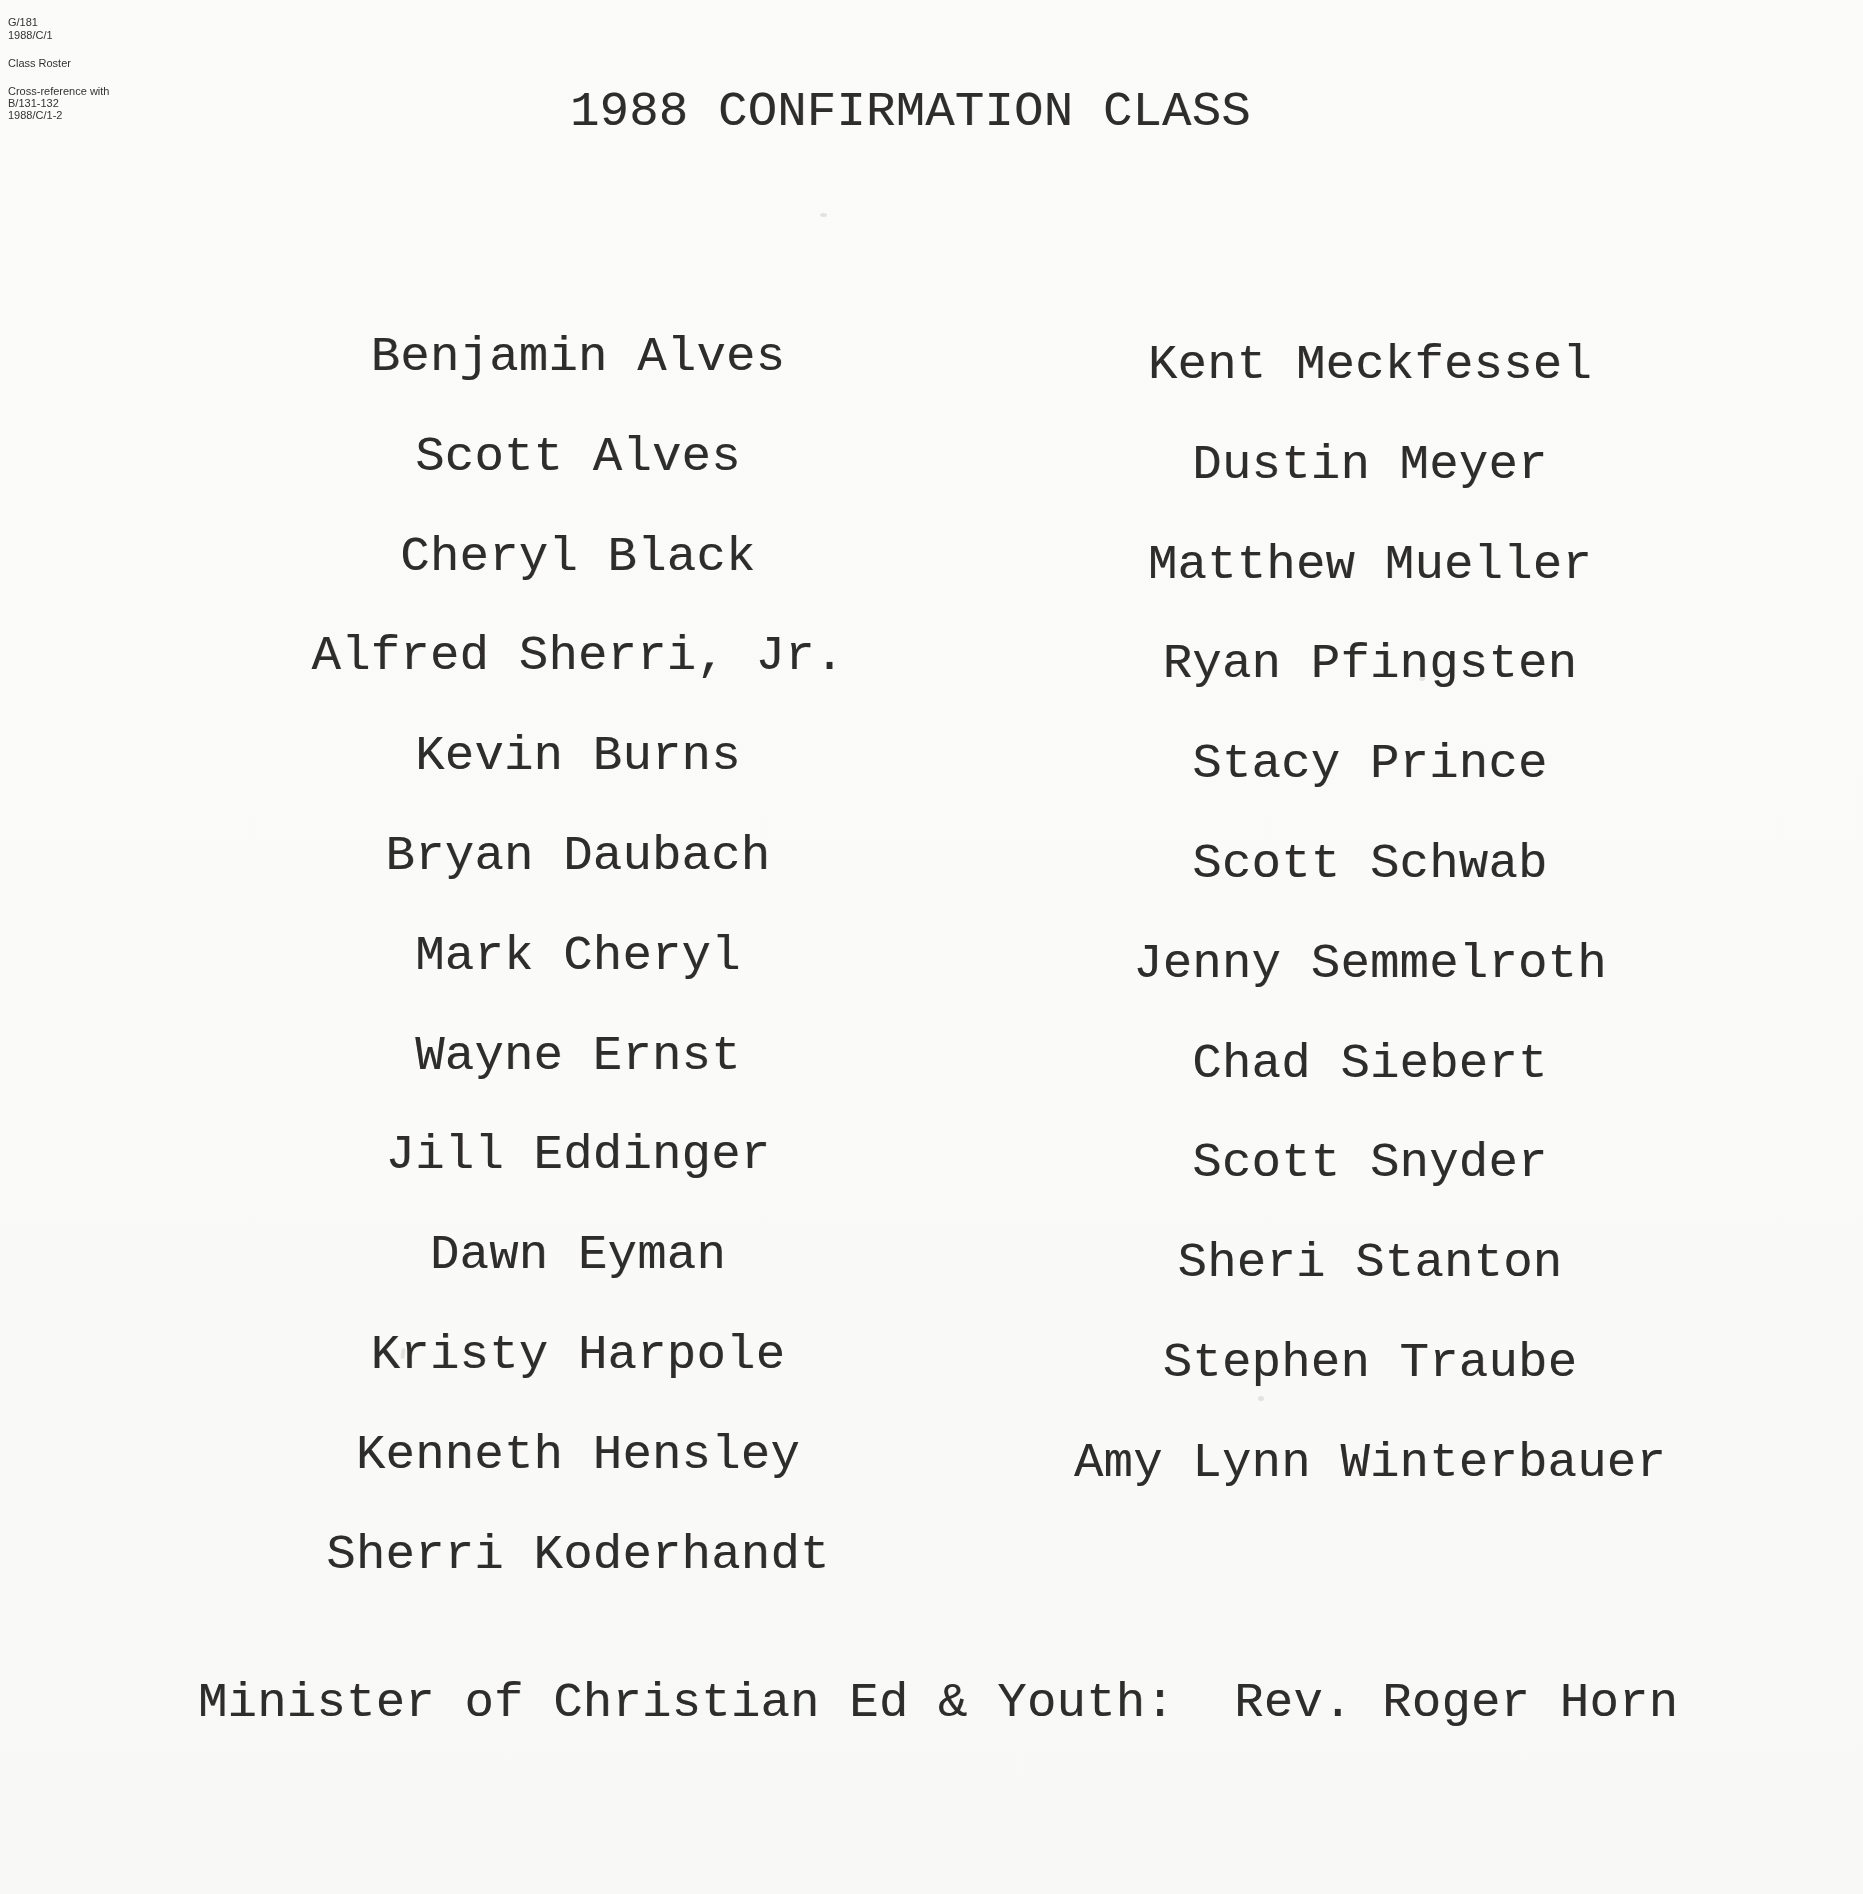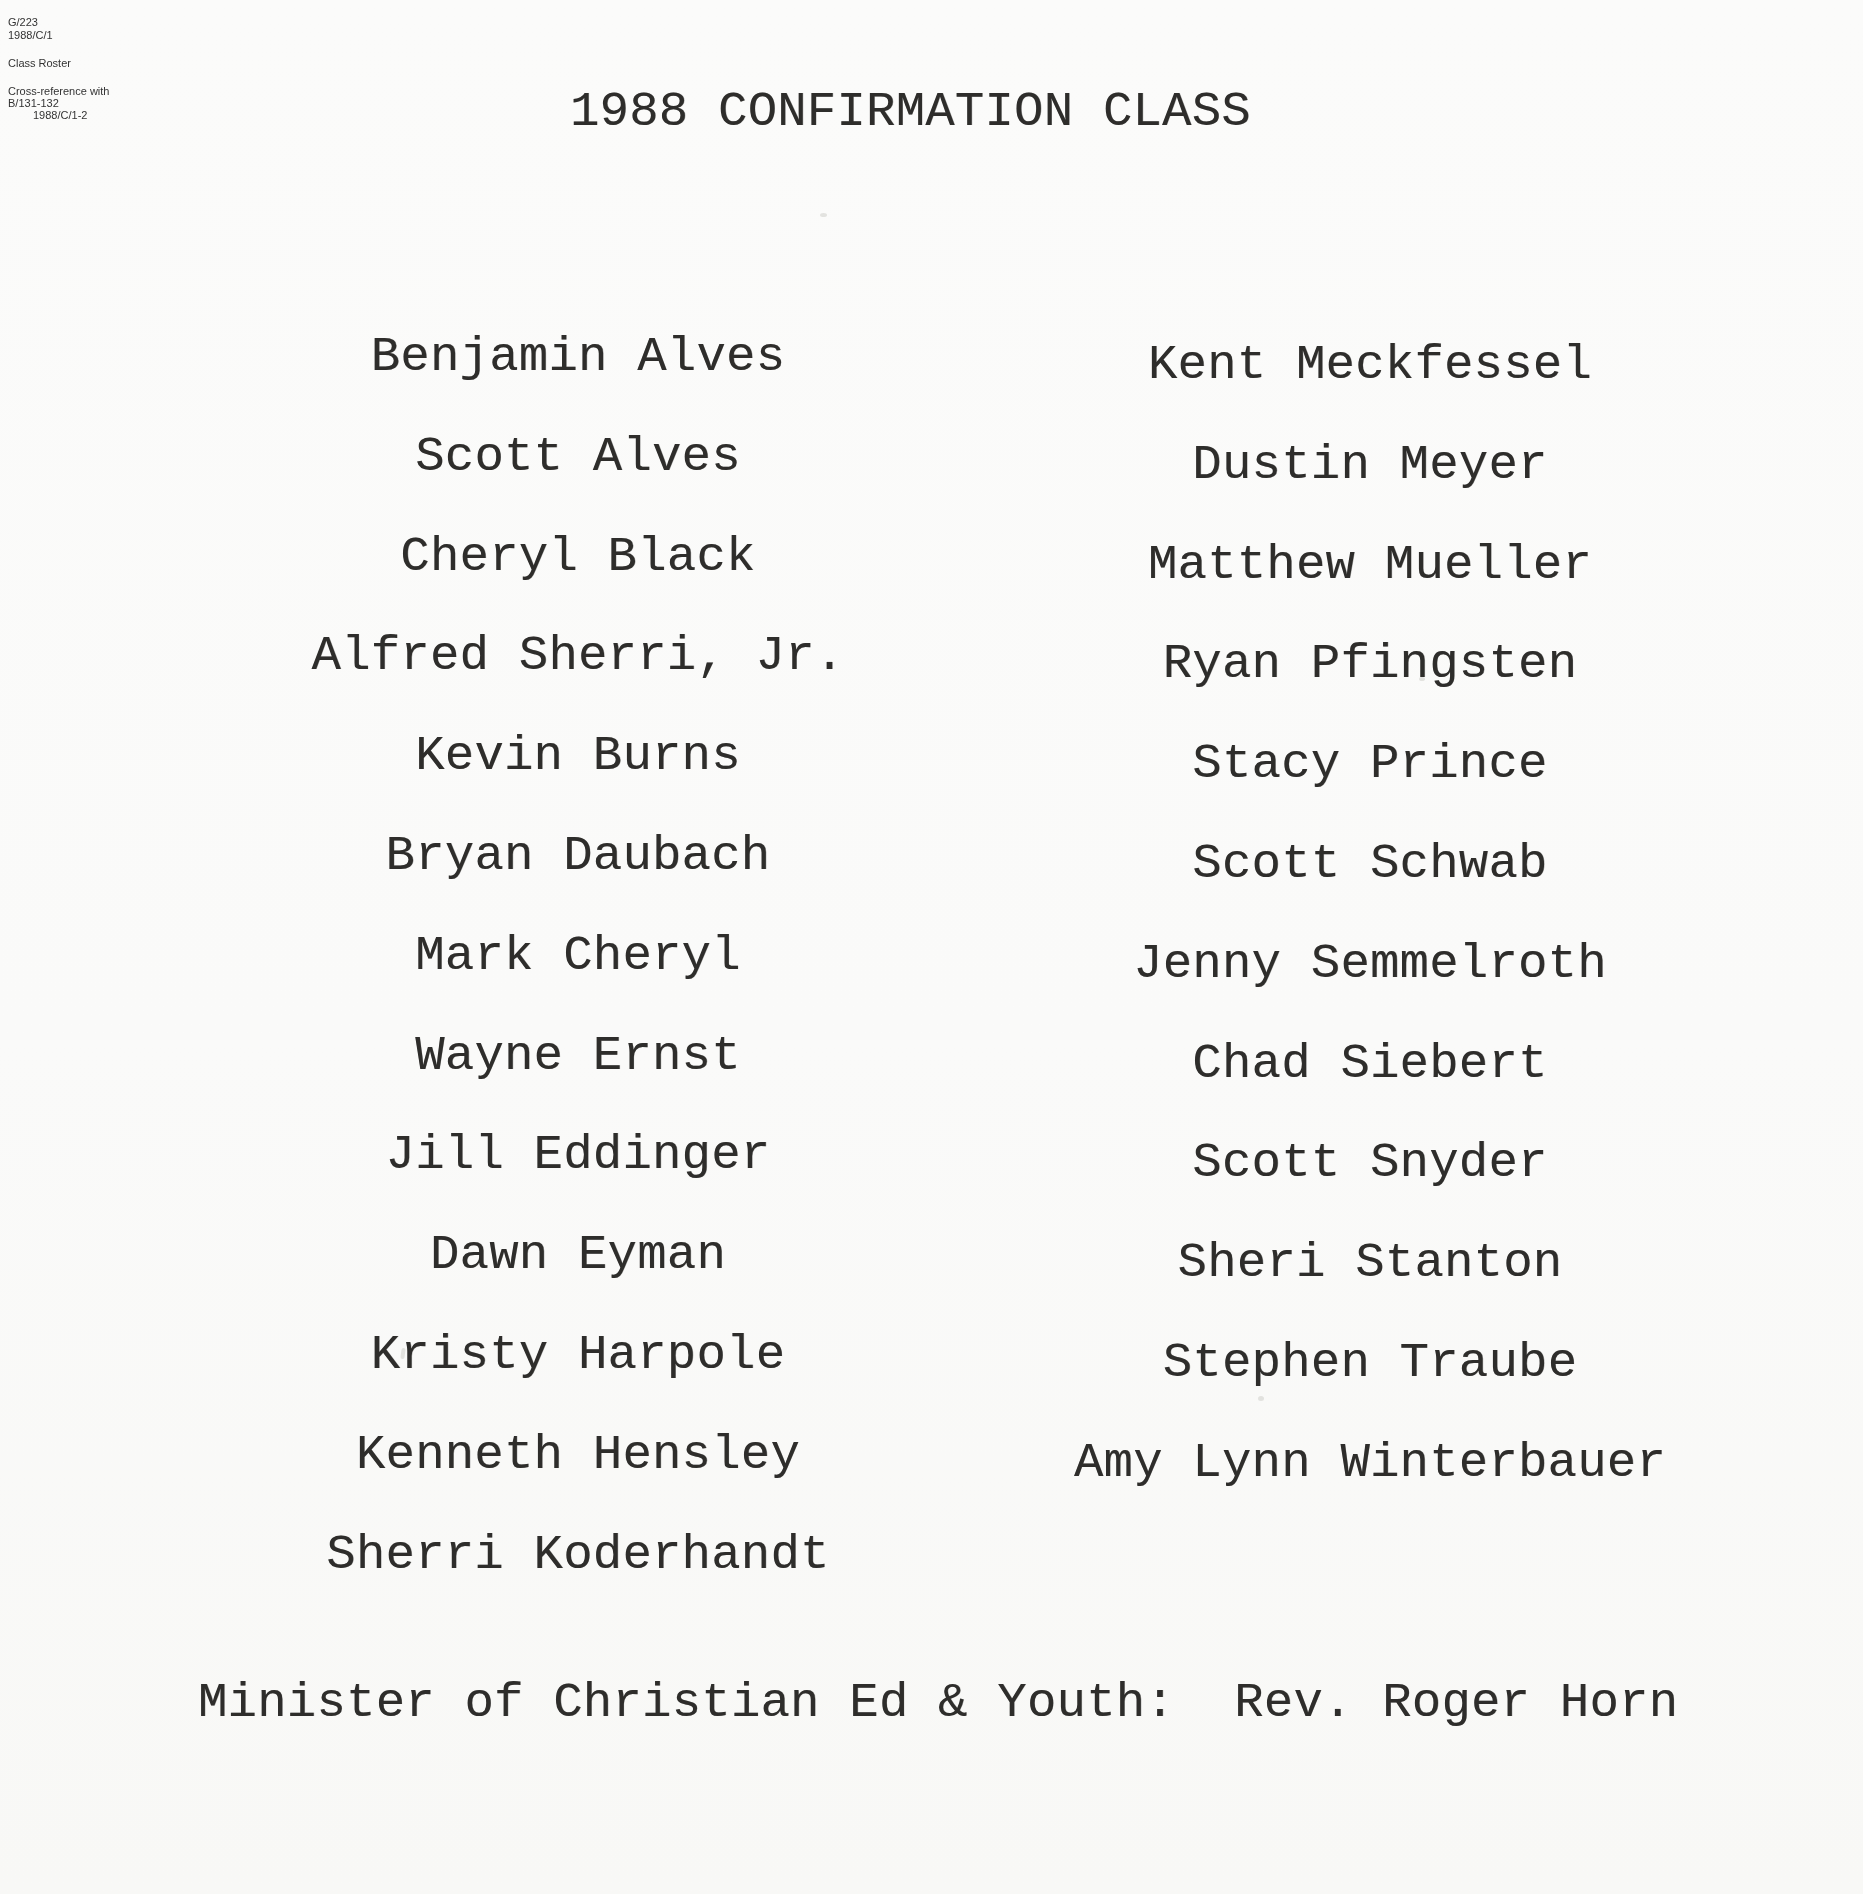--- a/index.html
+++ b/index.html
@@ -27,21 +27,21 @@
     font-size: 11px;
     line-height: 13px;
     color: #333333;
   }
   .ann-line { position: absolute; left: 0; white-space: nowrap; }
   .ann-line:nth-child(1) { top: 16px; }
   .ann-line:nth-child(2) { top: 29px; }
   .ann-line:nth-child(3) { top: 57px; }
   .ann-line:nth-child(4) { top: 85px; }
   .ann-line:nth-child(5) { top: 97px; text-align: right; }
-  .ann-line:nth-child(6) { top: 109px; margin-left: 25px; }
+  .ann-line:nth-child(6) { top: 109px; }
 
   
   .typed {
     text-shadow: 0.4px 0.4px 0.6px rgba(46, 45, 43, 0.38);
     white-space: pre;
   }
 
   #doc-title {
     position: absolute;
     left: 570px;
@@ -87,21 +87,21 @@
   #speck-2 { left: 401px;  top: 1348px; width: 4px; height: 11px; border-radius: 2px; transform: rotate(8deg); }
   #speck-3 { left: 1419px; top: 677px;  width: 6px; height: 4px; }
   #speck-4 { left: 1258px; top: 1396px; width: 6px; height: 5px; }
 </style>
 </head>
 <body>
 
 <div id="page">
 
   <div id="annotations">
-    <div class="ann-line">G/223</div>
+    <div class="ann-line">G/181</div>
     <div class="ann-line">1988/C/1</div>
     <div class="ann-line">Class Roster</div>
     <div class="ann-line">Cross-reference with</div>
     <div class="ann-line">B/131-132</div>
     <div class="ann-line">1988/C/1-2</div>
   </div>
 
   <div id="doc-title" class="typed">1988 CONFIRMATION CLASS</div>
 
   <div id="roster-left" class="roster-col">

